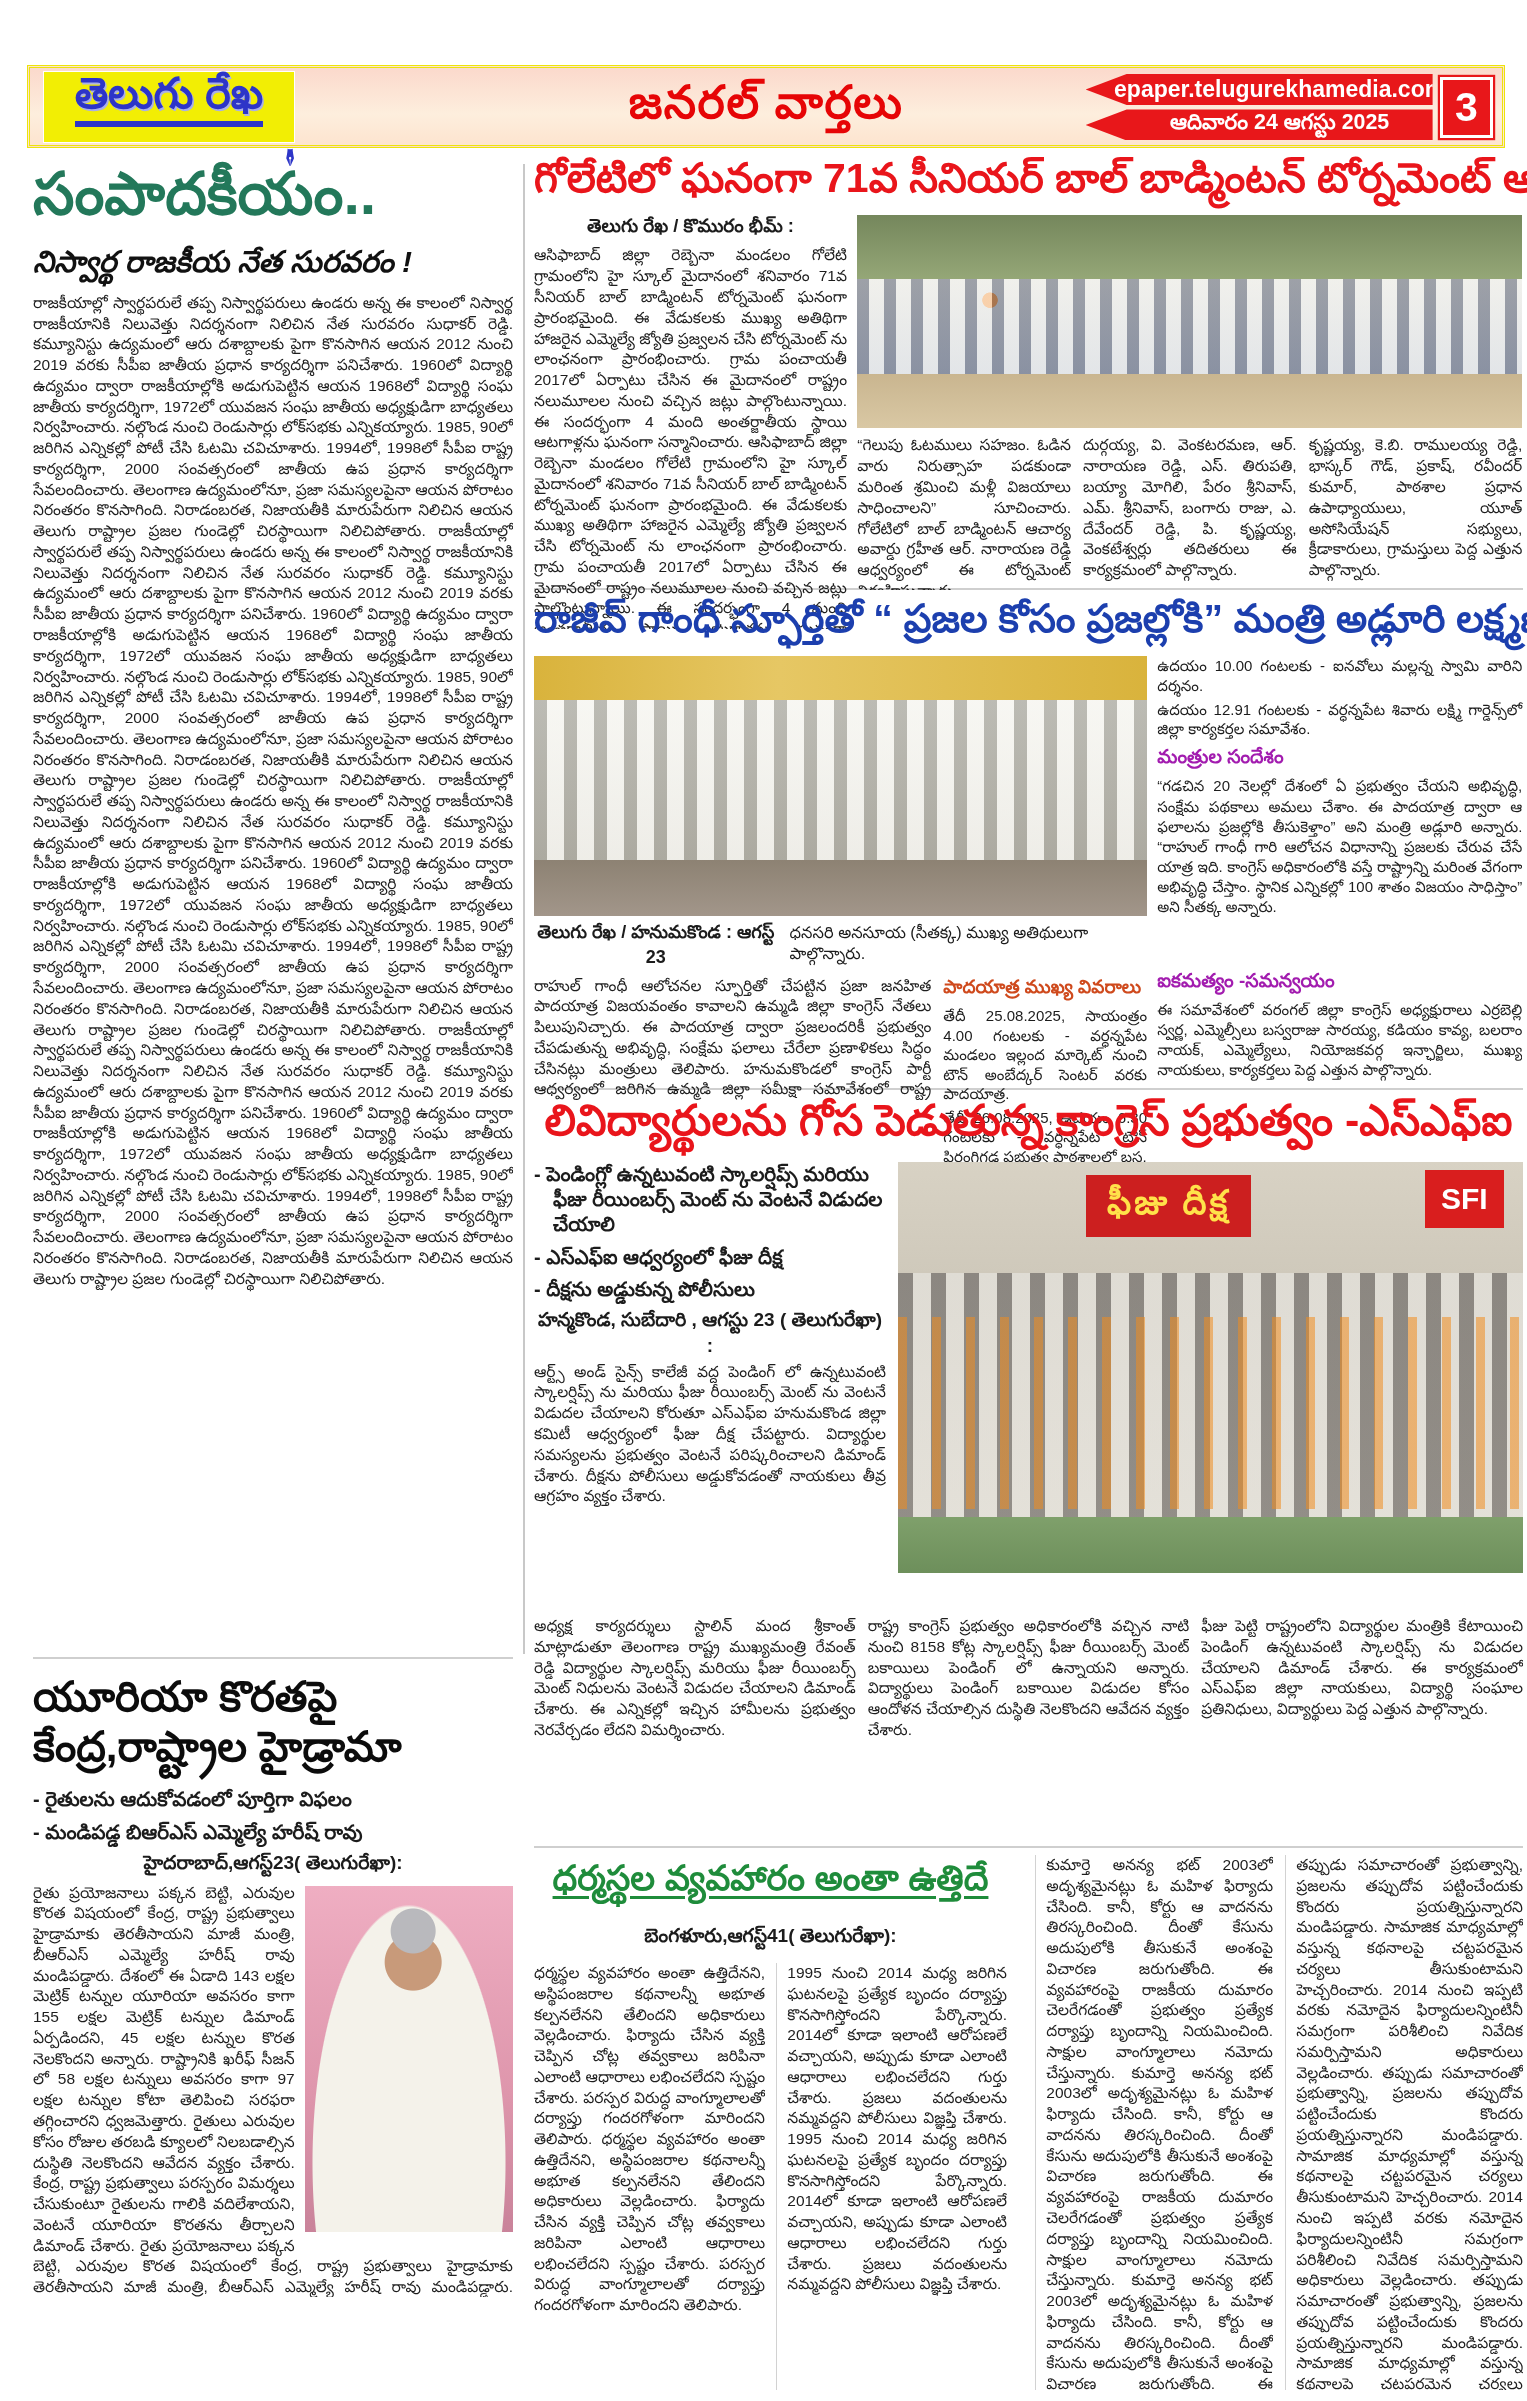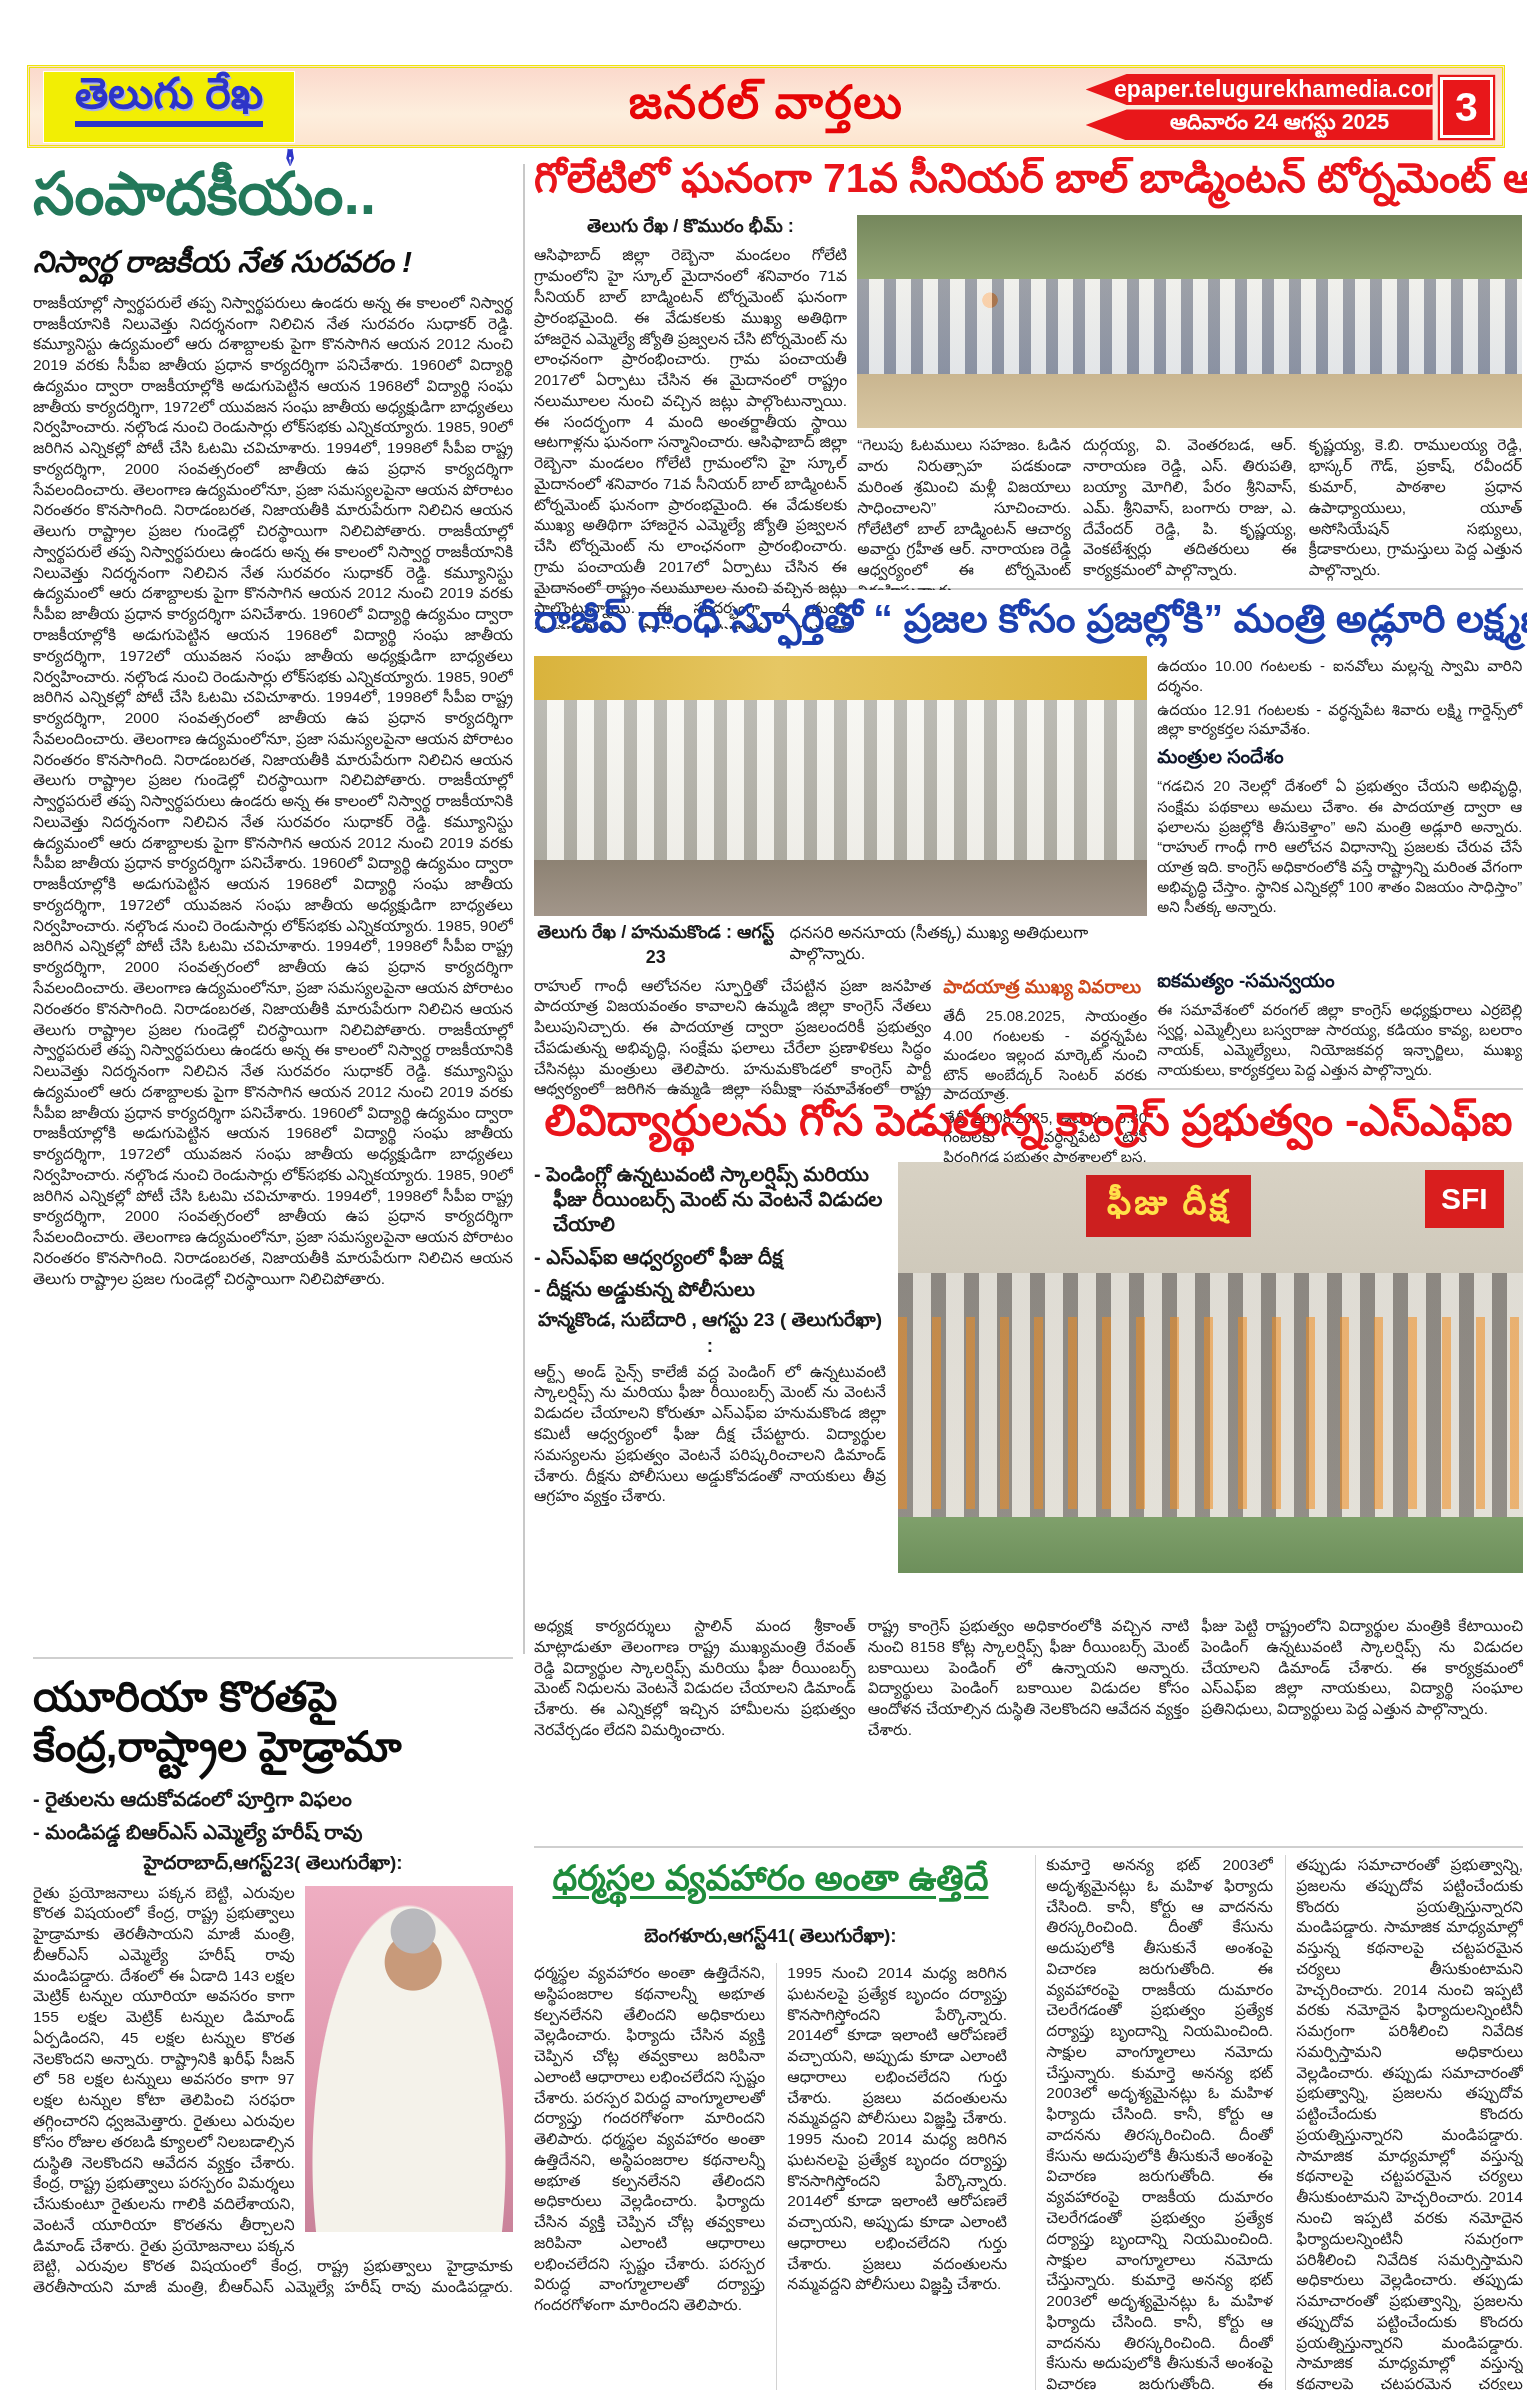--- a/index.html
+++ b/index.html
@@ -87,21 +87,21 @@
       linear-gradient(180deg,#8d8273,#a2968a) 0 204px / 100% 56px no-repeat;}
   .raj-under{display:flex;gap:12px;margin-top:6px;align-items:flex-start;}
   .raj-byline{width:244px;font-weight:800;font-size:18px;text-align:center;}
   .raj-caption{width:358px;font-size:16.3px;line-height:1.3;}
   .raj-under2{display:flex;gap:12px;margin-top:7.4px;}
   .raj-bodyleft{width:398px;height:124px;}
   .raj-mid{width:204px;}
   .sched-title{color:#cf4a1d;font-weight:800;font-size:18.5px;margin-bottom:4.4px;}
   .sched-item{font-size:15px;line-height:1.3;margin-bottom:4.4px;text-align:justify;}
   .raj-rightcol{width:365px;}
-  .subhead-blue{color:#0f172a;font-weight:800;font-size:19px;margin:7.4px 0 4.4px 0;}
+  .subhead-blue{color:#a21caf;font-weight:800;font-size:19px;margin:7.4px 0 4.4px 0;}
   .raj-rightcol .bodytext{font-size:15px;}
 
   
   .sfi{position:absolute;left:534px;top:1098px;width:989px;}
   .sfi-head{font-size:43px;font-weight:800;color:#e9151b;text-align:center;line-height:1.05;}
   .sfi-row{display:flex;gap:12px;margin-top:19px;}
   .sfi-left{width:352px;}
   .sfi-left .bodytext{height:244px;}
   .photo-sfi{position:relative;width:625px;height:411px;
     background:
@@ -176,21 +176,21 @@
     <div class="bad-head">గోలేటిలో ఘనంగా 71వ సీనియర్ బాల్ బాడ్మింటన్ టోర్నమెంట్ ఆరంభం</div>
     <div class="bad-row">
       <div class="bad-col1">
         <div class="byline">తెలుగు రేఖ / కొమురం భీమ్ :</div>
         <div class="bodytext">ఆసిఫాబాద్ జిల్లా రెబ్బెనా మండలం గోలేటి గ్రామంలోని హై స్కూల్ మైదానంలో శనివారం 71వ సీనియర్ బాల్ బాడ్మింటన్ టోర్నమెంట్ ఘనంగా ప్రారంభమైంది. ఈ వేడుకలకు ముఖ్య అతిథిగా హాజరైన ఎమ్మెల్యే జ్యోతి ప్రజ్వలన చేసి టోర్నమెంట్ ను లాంఛనంగా ప్రారంభించారు. గ్రామ పంచాయతీ 2017లో ఏర్పాటు చేసిన ఈ మైదానంలో రాష్ట్రం నలుమూలల నుంచి వచ్చిన జట్లు పాల్గొంటున్నాయి. ఈ సందర్భంగా 4 మంది అంతర్జాతీయ స్థాయి ఆటగాళ్లను ఘనంగా సన్మానించారు. ఆసిఫాబాద్ జిల్లా రెబ్బెనా మండలం గోలేటి గ్రామంలోని హై స్కూల్ మైదానంలో శనివారం 71వ సీనియర్ బాల్ బాడ్మింటన్ టోర్నమెంట్ ఘనంగా ప్రారంభమైంది. ఈ వేడుకలకు ముఖ్య అతిథిగా హాజరైన ఎమ్మెల్యే జ్యోతి ప్రజ్వలన చేసి టోర్నమెంట్ ను లాంఛనంగా ప్రారంభించారు. గ్రామ పంచాయతీ 2017లో ఏర్పాటు చేసిన ఈ మైదానంలో రాష్ట్రం నలుమూలల నుంచి వచ్చిన జట్లు పాల్గొంటున్నాయి. ఈ సందర్భంగా 4 మంది అంతర్జాతీయ స్థాయి ఆటగాళ్లను ఘనంగా సన్మానించారు.</div>
       </div>
       <div class="bad-right">
         <div class="photo-badminton"></div>
         <div class="bad-cols">
           <div class="bodytext">“గెలుపు ఓటములు సహజం. ఓడిన వారు నిరుత్సాహ పడకుండా మరింత శ్రమించి మళ్లీ విజయాలు సాధించాలని” సూచించారు. గోలేటిలో బాల్ బాడ్మింటన్ ఆచార్య అవార్డు గ్రహీత ఆర్. నారాయణ రెడ్డి ఆధ్వర్యంలో ఈ టోర్నమెంట్ నిర్వహిస్తున్నారు.</div>
-          <div class="bodytext">దుర్గయ్య, వి. వెంతరబడ, ఆర్. నారాయణ రెడ్డి, ఎస్. తిరుపతి, బయ్యా మోగిలి, పేరం శ్రీనివాస్, ఎమ్. శ్రీనివాస్, బంగారు రాజు, ఎ. దేవేందర్ రెడ్డి, పి. కృష్ణయ్య, వెంకటేశ్వర్లు తదితరులు ఈ కార్యక్రమంలో పాల్గొన్నారు.</div>
+          <div class="bodytext">దుర్గయ్య, వి. వెంకటరమణ, ఆర్. నారాయణ రెడ్డి, ఎస్. తిరుపతి, బయ్యా మోగిలి, పేరం శ్రీనివాస్, ఎమ్. శ్రీనివాస్, బంగారు రాజు, ఎ. దేవేందర్ రెడ్డి, పి. కృష్ణయ్య, వెంకటేశ్వర్లు తదితరులు ఈ కార్యక్రమంలో పాల్గొన్నారు.</div>
           <div class="bodytext">కృష్ణయ్య, కె.బి. రాములయ్య రెడ్డి, భాస్కర్ గౌడ్, ప్రకాష్, రవీందర్ కుమార్, పాఠశాల ప్రధాన ఉపాధ్యాయులు, యూత్ అసోసియేషన్ సభ్యులు, క్రీడాకారులు, గ్రామస్తులు పెద్ద ఎత్తున పాల్గొన్నారు.</div>
         </div>
       </div>
     </div>
   </div>
 
   <div class="rajiv">
     <div class="raj-head">రాజీవ్ గాంధీ స్ఫూర్తితో “ ప్రజల కోసం ప్రజల్లోకి” మంత్రి అడ్లూరి లక్ష్మణ్ కుమార్</div>
     <div class="raj-row">
       <div class="raj-left">

